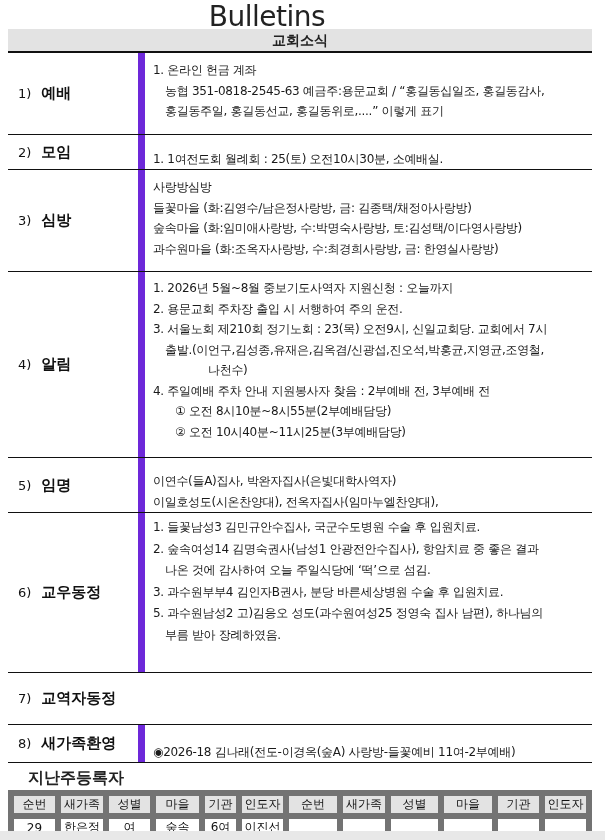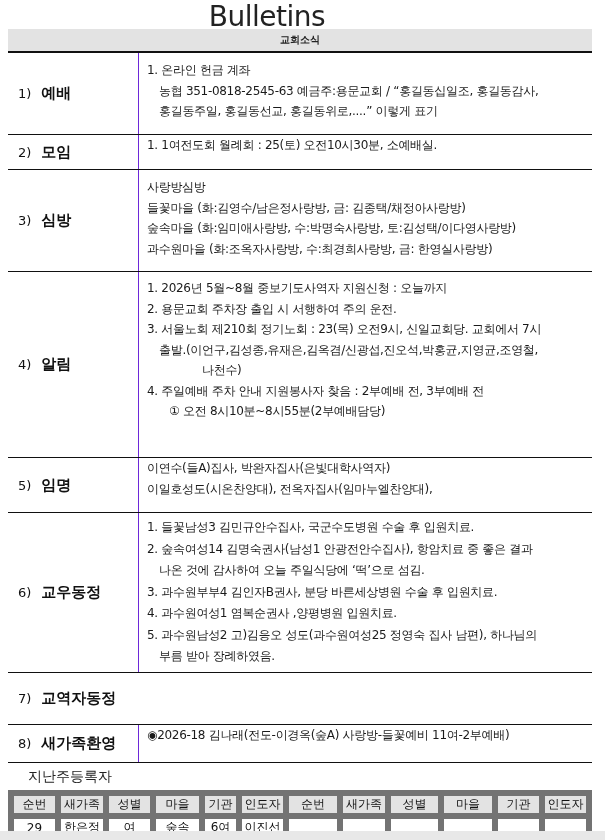--- a/index.html
+++ b/index.html
@@ -1,34 +1,34 @@
 <!DOCTYPE html>
 <html><head>
   <meta charset="utf-8">
   <style>
     html, body { margin:0; padding:0; background:#ffffff; }
     body { width:605px; height:840px; position:relative; overflow:hidden;
       font-family:"DejaVu Sans","Liberation Sans",sans-serif; color:#111; }
     .title { position:absolute; left:0; top:4px; width:534px; text-align:center;
       font-size:28px; font-weight:normal; letter-spacing:-0.5px; color:#222; line-height:26px; }
     .band { position:absolute; left:8px; top:29px; width:584px; height:22px; background:#e3e3e3;
-      border-bottom:2px solid #111; text-align:center; font-size:10px; line-height:22px; font-weight:bold; color:#222; }
+      border-bottom:2px solid #111; text-align:center; font-size:14px; line-height:22px; font-weight:bold; color:#222; }
     .row { position:absolute; left:8px; width:584px; border-bottom:1.5px solid #111; box-sizing:border-box; }
     .row .label { position:absolute; left:0; top:0; bottom:0; width:130px; display:flex; align-items:center;
       padding-left:10px; box-sizing:border-box; font-size:15px; font-weight:bold; }
     .row .label .num { font-weight:normal; font-size:13px; margin-right:10px; }
-    .row .content { position:absolute; left:130px; top:0; bottom:0; right:0; border-left:1px solid #6d28d9;
+    .row .content { position:absolute; left:130px; top:0; bottom:0; right:0; border-left:7px solid #6d28d9;
       padding:3px 0 0 8px; box-sizing:border-box; font-size:12px; line-height:20.5px; color:#1a1a1a; letter-spacing:-0.3px; }
     .content .line { white-space:nowrap; }
     .ind1 { padding-left:12px; }
     .ind2 { padding-left:22px; }
     .ind3 { padding-left:55px; }
     .ind-r { padding-left:205px; }
-    .mid { display:flex; flex-direction:column; justify-content:flex-start; padding-top:0 !important; }
-    .sub-title { position:absolute; left:28px; top:768px; font-size:14px; font-weight:normal; color:#222; }
+    .mid { display:flex; flex-direction:column; justify-content:flex-end; padding-top:0 !important; }
+    .sub-title { position:absolute; left:28px; top:768px; font-size:16px; font-weight:bold; color:#222; }
     table.reg { position:absolute; left:8px; top:790px; border-collapse:collapse; font-size:12px; }
     table.reg td { border:6px solid #737373; text-align:center; height:17px; padding:0; color:#111; }
     table.reg tr.head td { background:#e3e3e3; }
     table.reg td.dbl { border-right:3px double #111; }
     .footer-band { position:absolute; left:0; top:831px; width:605px; height:9px; background:#e8e8e8; }
   </style>
 </head>
 <body>
 
 <div class="title">Bulletins</div>
@@ -75,20 +75,21 @@
     <span>알림</span>
   </div>
   <div class="content" style="padding-top:6px;">
     <div class="line">1. 2026년 5월~8월 중보기도사역자 지원신청 : 오늘까지</div>
     <div class="line">2. 용문교회 주차장 출입 시 서행하여 주의 운전.</div>
     <div class="line">3. 서울노회 제210회 정기노회 : 23(목) 오전9시, 신일교회당. 교회에서 7시</div>
     <div class="line ind1">출발.(이언구,김성종,유재은,김옥겸/신광섭,진오석,박홍균,지영균,조영철,</div>
     <div class="line ind3">나천수)</div>
     <div class="line">4. 주일예배 주차 안내 지원봉사자 찾음 : 2부예배 전, 3부예배 전</div>
     <div class="line ind2">① 오전 8시10분~8시55분(2부예배담당)</div>
+    <div class="line ind2">② 오전 10시40분~11시25분(3부예배담당)</div>
   </div>
 </div>
 
 <div class="row" style="top:458px;height:55px;">
   <div class="label">
     <span class="num">5)</span>
     <span>임명</span>
   </div>
   <div class="content mid">
     <div class="line">이연수(들A)집사, 박완자집사(은빛대학사역자)</div>
@@ -99,21 +100,20 @@
 <div class="row" style="top:513px;height:160px;">
   <div class="label">
     <span class="num">6)</span>
     <span>교우동정</span>
   </div>
   <div class="content" style="padding-top:4px;line-height:21.5px;">
     <div class="line">1. 들꽃남성3 김민규안수집사, 국군수도병원 수술 후 입원치료.</div>
     <div class="line">2. 숲속여성14 김명숙권사(남성1 안광전안수집사), 항암치료 중 좋은 결과</div>
     <div class="line ind1">나온 것에 감사하여 오늘 주일식당에 ‘떡’으로 섬김.</div>
     <div class="line">3. 과수원부부4 김인자B권사, 분당 바른세상병원 수술 후 입원치료.</div>
-    <div class="line">4. 과수원여성1 염복순권사 ,양평병원 입원치료.</div>
     <div class="line">5. 과수원남성2 고)김응오 성도(과수원여성25 정영숙 집사 남편), 하나님의</div>
     <div class="line ind1">부름 받아 장례하였음.</div>
   </div>
 </div>
 
 <div class="row" style="top:673px;height:52px;">
   <div class="label">
     <span class="num">7)</span>
     <span>교역자동정</span>
   </div>

